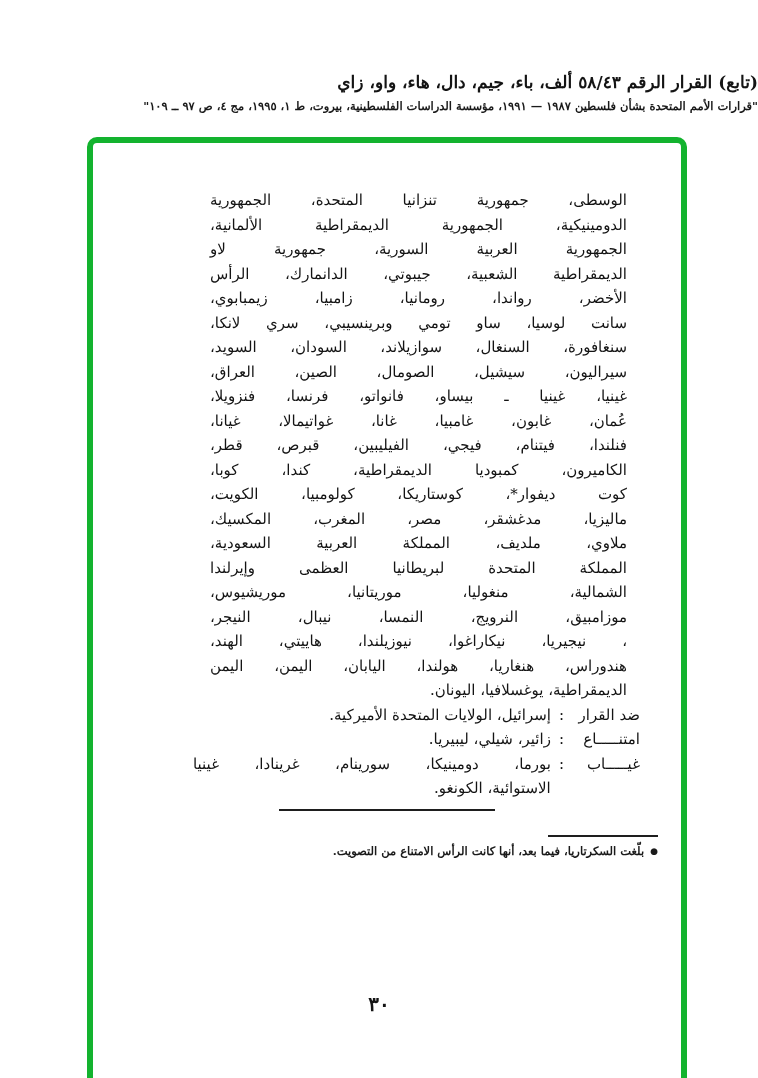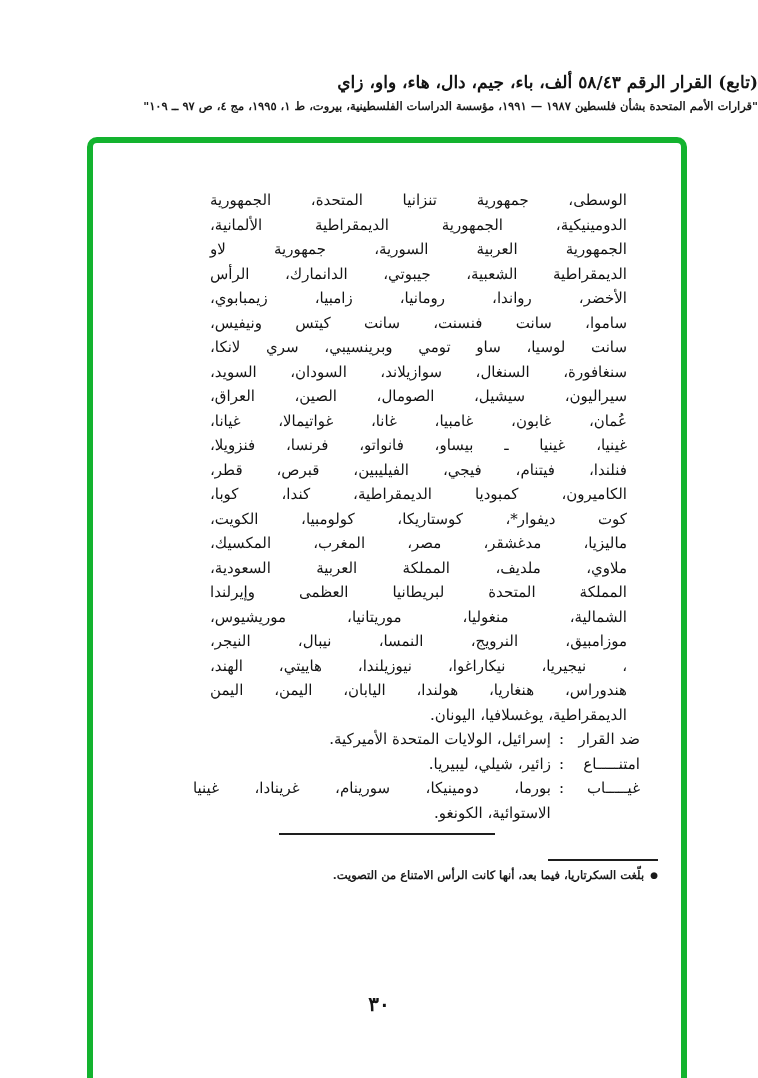--- a/index.html
+++ b/index.html
@@ -65,26 +65,25 @@
   </div>
 
   <div class="green-box" style="border-color: rgb(19, 179, 46);">
 
     <div class="para" id="para">
         <div class="line">الوسطى، جمهورية تنزانيا المتحدة، الجمهورية</div>
         <div class="line">الدومينيكية، الجمهورية الديمقراطية الألمانية،</div>
         <div class="line">الجمهورية العربية السورية، جمهورية لاو</div>
         <div class="line">الديمقراطية الشعبية، جيبوتي، الدانمارك، الرأس</div>
         <div class="line">الأخضر، رواندا، رومانيا، زامبيا، زيمبابوي،</div>
-        <div class="line">ساموا، سانت فنسنت، سانت كيتس ونيفيس،</div>
         <div class="line">سانت لوسيا، ساو تومي وبرينسيبي، سري لانكا،</div>
         <div class="line">سنغافورة، السنغال، سوازيلاند، السودان، السويد،</div>
         <div class="line">سيراليون، سيشيل، الصومال، الصين، العراق،</div>
+        <div class="line">غينيا، غينيا ـ بيساو، فانواتو، فرنسا، فنزويلا،</div>
         <div class="line">عُمان، غابون، غامبيا، غانا، غواتيمالا، غيانا،</div>
-        <div class="line">غينيا، غينيا ـ بيساو، فانواتو، فرنسا، فنزويلا،</div>
         <div class="line">فنلندا، فيتنام، فيجي، الفيليبين، قبرص، قطر،</div>
         <div class="line">الكاميرون، كمبوديا الديمقراطية، كندا، كوبا،</div>
         <div class="line">كوت ديفوار*، كوستاريكا، كولومبيا، الكويت،</div>
         <div class="line">ماليزيا، مدغشقر، مصر، المغرب، المكسيك،</div>
         <div class="line">ملاوي، ملديف، المملكة العربية السعودية،</div>
         <div class="line">المملكة المتحدة لبريطانيا العظمى وإيرلندا</div>
         <div class="line">الشمالية، منغوليا، موريتانيا، موريشيوس،</div>
         <div class="line">موزامبيق، النرويج، النمسا، نيبال، النيجر،</div>
         <div class="line">، نيجيريا، نيكاراغوا، نيوزيلندا، هاييتي، الهند،</div>
         <div class="line">هندوراس، هنغاريا، هولندا، اليابان، اليمن، اليمن</div>

